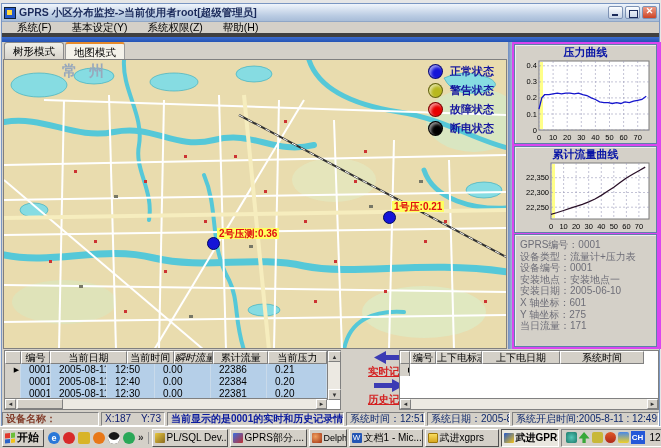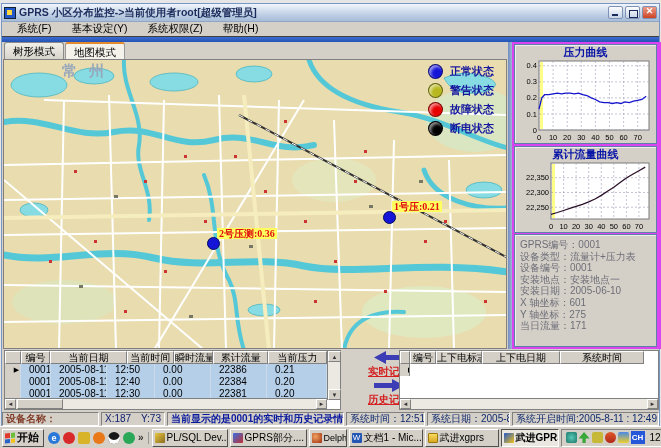--- a/index.html
+++ b/index.html
@@ -18,34 +18,34 @@
   .title-text { font-size:10.5px; font-weight:bold; color:#1a2a5a; white-space:nowrap; overflow:hidden; flex:1;}
   .winbtns { display:flex; gap:2px; }
   .wbtn { width:15px; height:13px; border:1px solid #7d92b4; border-radius:2px;
           background:linear-gradient(to bottom,#fdfeff,#c6d3e6); position:relative; padding:0; cursor:default;}
   .wbtn.min::after{content:"";position:absolute;left:3px;bottom:2px;width:6px;height:2px;background:#1a2a5a;}
   .wbtn.rest::after{content:"";position:absolute;left:3px;top:3px;width:7px;height:6px;border:1px solid #1a2a5a;}
   .wbtn.close{background:linear-gradient(to bottom,#ef9a84,#cc4426);}
   .wbtn.close::after{content:"✕";position:absolute;left:0;right:0;top:-1px;color:#fff;font-size:9px;text-align:center;font-weight:bold;}
 
   .menubar { position:absolute; left:0; top:18px; width:657px; height:15px; background:#d4d0c8;
-             display:flex; align-items:center; gap:2px; padding-left:6px; border-bottom:1px solid #404040;}
+             display:flex; align-items:center; gap:2px; padding-left:6px; border-bottom:4px solid #404040;}
   .menu-item { font-size:10.5px; color:#000; padding:1px 9px; }
   .bluebar { position:absolute; left:0; top:33px; width:657px; height:5px; background:linear-gradient(to bottom,#3b6cd0,#2453b4); }
 
   
   .content { position:absolute; left:0; top:38px; width:657px; height:307px; }
   .left-col { position:absolute; left:0; top:0; width:506px; height:307px; }
   .tabbar { position:absolute; left:0; top:0; width:100%; height:28px; background:#d4d0c8; display:flex; padding-left:2px; }
   .tab { font-size:10.5px; padding:2px 8px 0; height:17px; border:1px solid #8a8a8a; border-bottom:none;
          border-radius:3px 3px 0 0; background:linear-gradient(to bottom,#f0efe8,#d8d4cc); color:#000; margin-right:1px;}
   .tab.active { background:#f4f2ea; border-color:#9a9a9a; border-top:2px solid #e68b2c; font-weight:normal; }
 
   .map { position:absolute; left:1px; top:17px; width:504px; height:290px; background:#e9dcae;
-         border:1px solid #808080; overflow:hidden;font-family:Liberation Serif, serif; }
+         border:1px solid #808080; overflow:hidden; }
   .map svg { position:absolute; left:0; top:0; }
   .map-city { position:absolute; left:58px; top:2px; font-size:15px; color:#98a8bc; letter-spacing:12px; font-weight:bold; }
 
   .legend { position:absolute; left:410px; top:2px; width:94px; }
   .legend-title { font-size:11.5px; font-weight:bold; color:#16189e; margin-left:8px; }
   .legend-row { display:flex; align-items:center; height:19px; }
   .legend-dot { width:15px; height:15px; border-radius:50%; margin:0 7px 0 14px; border:1px solid rgba(0,0,0,.45);
                 box-shadow:inset 2px 2px 3px rgba(255,255,255,.55); flex:none;}
   .legend-label { font-size:11px; font-weight:bold; color:#16189e; white-space:nowrap; }
 
@@ -349,21 +349,21 @@
     </div>
 
     <div class="bottom">
       <div class="gridwrap grid-rt">
         <div class="g-table">
             <div class="g-row g-head">
               <div class="g-cell g-headcell" style="width: 16px;"></div>
               <div class="g-cell g-headcell" style="width: 30px;">编号</div>
               <div class="g-cell g-headcell" style="width: 78px;">当前日期</div>
               <div class="g-cell g-headcell" style="width: 48px;">当前时间</div>
-              <div class="g-cell g-headcell" style="width: 40px;">瞬时流量</div>
+              <div class="g-cell g-headcell" style="width: 40px; font-style: italic;">瞬时流量</div>
               <div class="g-cell g-headcell" style="width: 56px;">累计流量</div>
               <div class="g-cell g-headcell" style="width: 60px;">当前压力</div>
             </div>
             <div class="rt-body">
               <div class="g-row">
                 <div class="g-cell g-marker" style="width: 16px;">▶</div>
                 <div class="g-cell" style="width: 30px;">0001</div>
                 <div class="g-cell" style="width: 56px;">2005-08-11</div>
                 <div class="g-cell" style="width: 48px;">12:50</div>
                 <div class="g-cell" style="width: 56px;">0.00</div>

